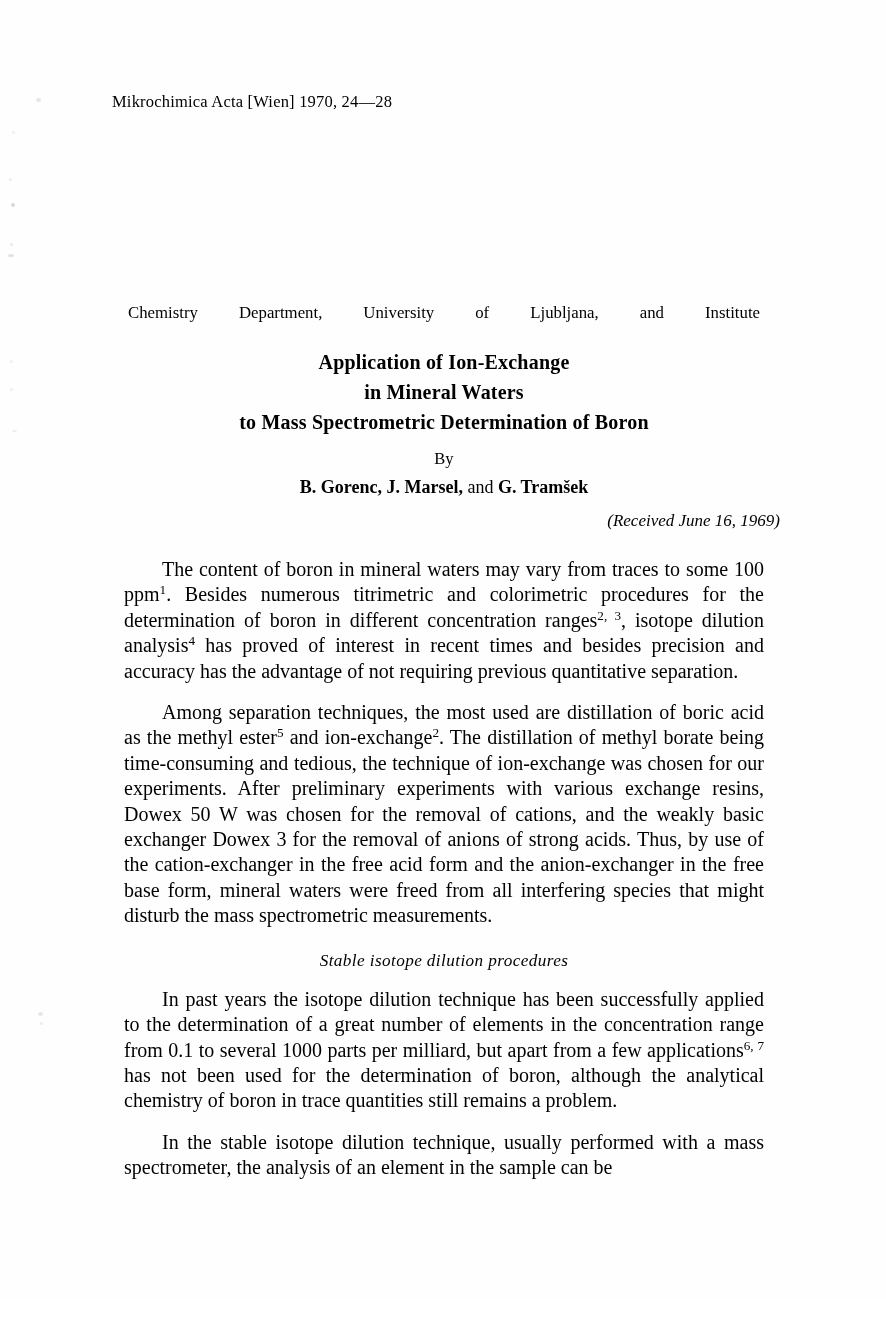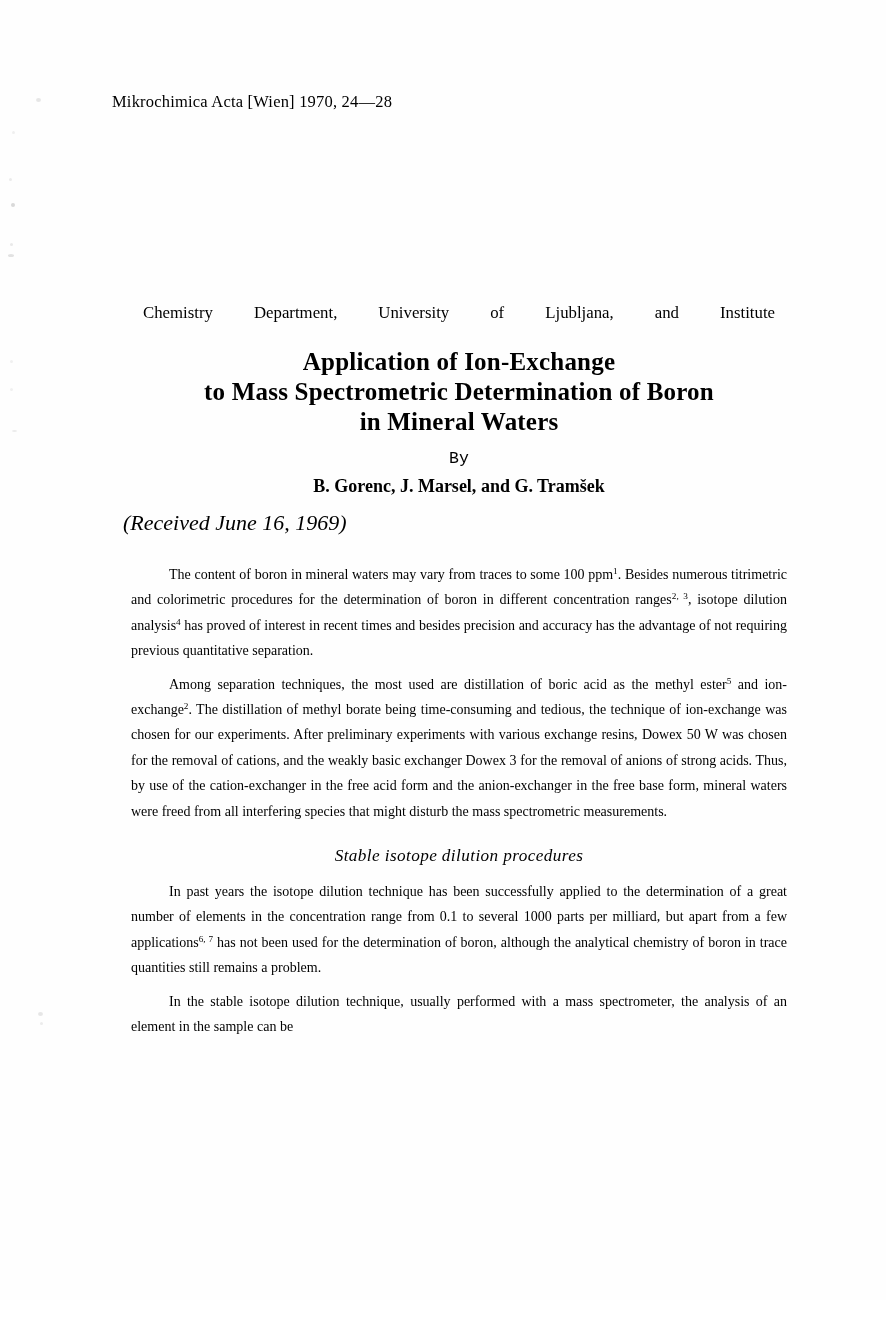--- a/index.html
+++ b/index.html
@@ -40,21 +40,21 @@
     left: 112px;
     top: 92px;
     font-size: 16.5px;
     letter-spacing: 0.2px;
     white-space: nowrap;
   }
 
   
   .column {
     position: absolute;
-    left: 123px;
+    left: 108px;
     top: 300px;
     width: 672px;
   }
 
   .affiliation {
     text-align: center;
     font-size: 16.8px;
     line-height: 25px;
     margin: 0 14px 22px 14px;
   }
@@ -64,52 +64,51 @@
     text-align-last: justify;
     padding: 0 6px;
   }
   .affiliation .aff-line2 {
     display: block;
   }
 
   .title {
     text-align: center;
     font-weight: bold;
-    font-size: 25px;
+    font-size: 20px;
     line-height: 30px;
     letter-spacing: 0.2px;
     margin: 0 0 12px 0;
   }
   .title span { display: block; }
 
   .byline {
     text-align: center;
     font-size: 16.5px;
     margin: 0 0 8px 0;
-    font-family: Liberation Mono, monospace;
   }
 
   .authors {
     text-align: center;
     font-size: 18px;
     margin: 0 0 13px 0;
   }
   .authors .nm { font-weight: bold; }
-  .authors .conj { font-weight: bold; }
+  .authors .conj { font-weight: normal; }
 
   .received {
-    text-align: left;
+    text-align: right;
     font-style: italic;
-    font-size: 22px;
+    font-size: 17px;
     margin: 0 0 26px 0;
   }
 
   p.body {
-    margin: 8px;
-    font-size: 14px;
+    margin: 16px;
+    font-size: 20px;
     line-height: 25.4px;
     text-align: justify;
     text-indent: 38px;
     hyphens: manual;
   }
 
   .section-heading {
     text-align: center;
     font-style: italic;
     font-size: 17.2px;
@@ -145,22 +144,22 @@
   <div class="running-head">Mikrochimica Acta [Wien] 1970, 24—28</div>
 
   <div class="column">
 
     <div class="affiliation">
       <span class="aff-line1">Chemistry Department, University of Ljubljana, and Institute</span>
     </div>
 
     <h1 class="title">
       <span>Application of Ion-Exchange</span>
+      <span>in Mineral Waters</span>
       <span>to Mass Spectrometric Determination of Boron</span>
-      <span>in Mineral Waters</span>
     </h1>
 
     <div class="byline">By</div>
 
     <div class="authors">
       <span class="nm">B. Gorenc, J. Marsel,</span><span class="conj">&nbsp;<span>and</span>&nbsp;</span><span class="nm">G. Tramšek</span>
     </div>
 
     <div class="received">(Received June 16, 1969)</div>
 

